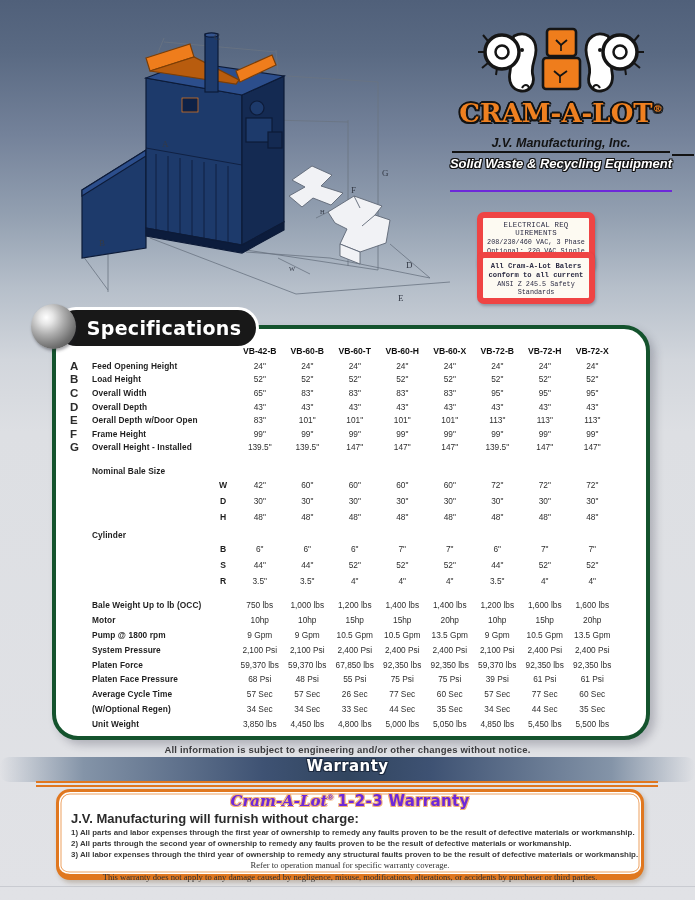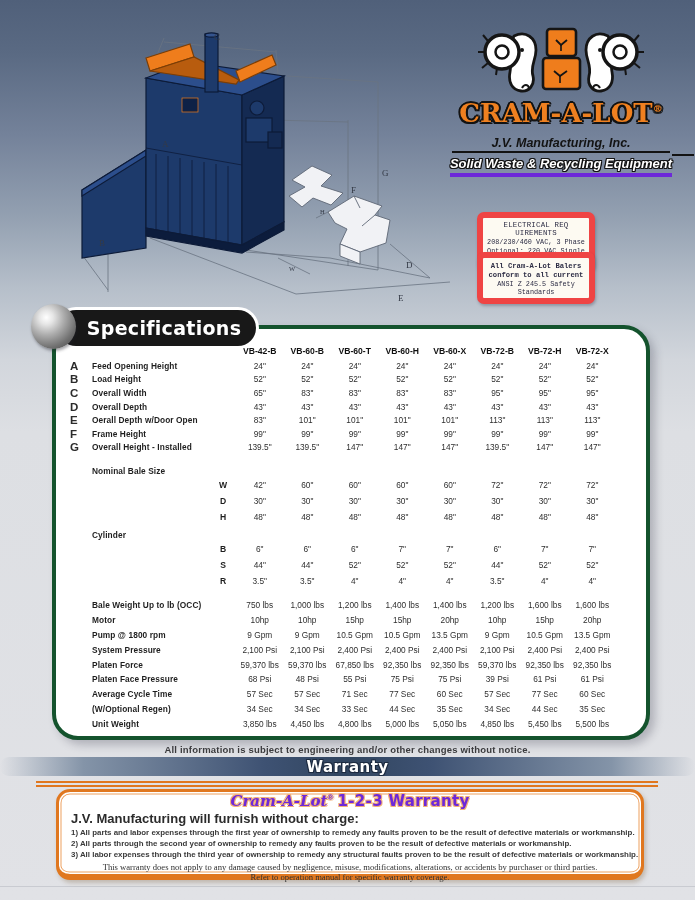--- a/index.html
+++ b/index.html
@@ -12,21 +12,21 @@
 
   
   .logo{position:absolute;left:432px;top:22px;width:258px;text-align:center;}
   .brand{font-family:"DejaVu Serif",serif;font-weight:bold;font-size:26px;line-height:1.05;color:#ef8020;
     text-shadow:2px 0 #131313,-2px 0 #131313,0 2px #131313,0 -2px #131313,1.5px 1.5px #131313,-1.5px 1.5px #131313,1.5px -1.5px #131313,-1.5px -1.5px #131313;}
   .brand sup{font-size:10px;}
   .company{font-size:12.5px;font-weight:bold;font-style:italic;color:#131313;margin-top:9px;}
   .company-rule{height:2px;background:#131313;width:218px;margin:1px auto 0;position:relative;}
   .company-rule::after{content:"";position:absolute;right:-24px;top:3px;width:22px;height:2px;background:#131313;}
   .tagline{display:inline-block;font-size:13px;font-weight:bold;font-style:italic;color:#fff;margin-top:3px;
-    padding-bottom:2px;border-bottom:4px solid #6d28d9;
+    padding-bottom:19px;border-bottom:2px solid #6d28d9;
     text-shadow:1px 0 #131313,-1px 0 #131313,0 1px #131313,0 -1px #131313,1px 1px #131313,-1px -1px #131313,1px -1px #131313,-1px 1px #131313;}
 
   
   .info-box{position:absolute;left:477px;width:118px;box-sizing:border-box;background:#fdfaf2;border:6px solid #ef4444;border-radius:7px;
     box-shadow:1px 2px 3px rgba(60,60,80,.35);text-align:center;font-family:Liberation Mono, monospace;color:#2c2c44;padding:3px 2px 2px;}
   #ebox{top:212px;}
   #abox{top:252px;}
   .ib-t{font-size:7.4px;letter-spacing:.2px;}
   .ib-l{font-size:6.8px;margin-top:1px;}
   .ib-b{font-size:7.2px;font-weight:bold;margin-top:1px;}
@@ -53,21 +53,21 @@
   .mt-cyl{margin-top:4px;}
   .mt-bw{margin-top:9px;}
   .c-letter{font-size:11.5px;font-weight:600;color:#2c2c2c;}
   .c-label{font-size:8.3px;font-weight:bold;color:#1e1e1e;white-space:nowrap;letter-spacing:.1px;}
   .c-sub{font-size:8.6px;font-weight:bold;text-align:center;color:#1e1e1e;}
   .c-val{font-size:8.3px;text-align:center;color:#2e2e2e;white-space:nowrap;}
   .spec-header .c-val{font-weight:bold;font-size:8.6px;color:#101010;}
 
   
   .notice{position:absolute;top:744px;left:0;width:695px;text-align:center;font-size:9.5px;font-weight:bold;color:#3c3c3e;letter-spacing:.2px;}
-  .warranty-bar{position:absolute;top:757px;left:0;width:695px;height:19px;display:flex;align-items:flex-end;justify-content:center;
+  .warranty-bar{position:absolute;top:757px;left:0;width:695px;height:25px;display:flex;align-items:flex-start;justify-content:center;
     background:linear-gradient(90deg,rgba(225,226,230,0) 0%,#8494a8 12%,#3e5273 38%,#31455f 50%,#3e5273 62%,#8494a8 88%,rgba(225,226,230,0) 100%);border-radius:9px;}
   .warranty-bar span{color:#fff;font-family:"DejaVu Sans",sans-serif;font-weight:bold;font-size:15px;letter-spacing:.4px;
     text-shadow:1px 1px 0 #1d2b40,-1px -1px 0 #1d2b40,1px -1px 0 #1d2b40,-1px 1px 0 #1d2b40;}
   .orange-line{position:absolute;left:36px;width:622px;height:2px;background:#e0771f;}
   #oline1{top:781px;}
   #oline2{top:785px;}
   .warranty-box{position:absolute;left:56px;top:789px;width:588px;height:91px;box-sizing:border-box;background:#fff;
     border:3px solid #e0771f;border-bottom-width:6px;border-radius:14px;padding:1px 12px 0;z-index:3;
     box-shadow:inset 0 0 0 1.5px #fff,inset 0 0 0 2.5px #eda05f,2px 3px 4px rgba(120,90,50,.3);}
   .w-heading{text-align:center;font-size:15px;font-weight:bold;color:#6d28d9;line-height:1.05;
@@ -455,21 +455,21 @@
           <div class="c-val">39 Psi</div>
           <div class="c-val">61 Psi</div>
           <div class="c-val">61 Psi</div>
         </div>
         <div class="spec-row r-bot">
           <div class="c-letter"></div>
           <div class="c-label">Average Cycle Time</div>
           <div class="c-sub"></div>
           <div class="c-val">57 Sec</div>
           <div class="c-val">57 Sec</div>
-          <div class="c-val">71 Sec</div>
+          <div class="c-val">26 Sec</div>
           <div class="c-val">77 Sec</div>
           <div class="c-val">60 Sec</div>
           <div class="c-val">57 Sec</div>
           <div class="c-val">77 Sec</div>
           <div class="c-val">60 Sec</div>
         </div>
         <div class="spec-row r-bot">
           <div class="c-letter"></div>
           <div class="c-label">(W/Optional Regen)</div>
           <div class="c-sub"></div>
@@ -512,17 +512,17 @@
   <div class="w-heading">
     <span class="w-brand">Cram-A-Lot</span><sup style="font-size:8px;">®</sup>
     <span class="w-head-rest">1-2-3 Warranty</span>
   </div>
   <div class="w-intro">J.V. Manufacturing will furnish without charge:</div>
   <div id="w-items">
       <div class="w-item">1)  All parts and labor expenses through the first year of ownership to remedy any faults proven to be the result of defective materials or workmanship.</div>
       <div class="w-item">2)  All parts through the second year of ownership to remedy any faults proven to be the result of defective materials or workmanship.</div>
       <div class="w-item">3)  All labor expenses through the third year of ownership to remedy any structural faults proven to be the result of defective materials or workmanship.</div>
     </div>
+  <div class="w-note" style="margin-top:0.5px;">Refer to operation manual for specific warranty coverage.</div>
   <div class="w-note">This warranty does not apply to any damage caused by negligence, misuse, modifications, alterations, or accidents by purchaser or third parties.</div>
-  <div class="w-note" style="margin-top:0.5px;">Refer to operation manual for specific warranty coverage.</div>
 </div>
 
 <div class="bottom-rule"></div>
 
 </body></html>

